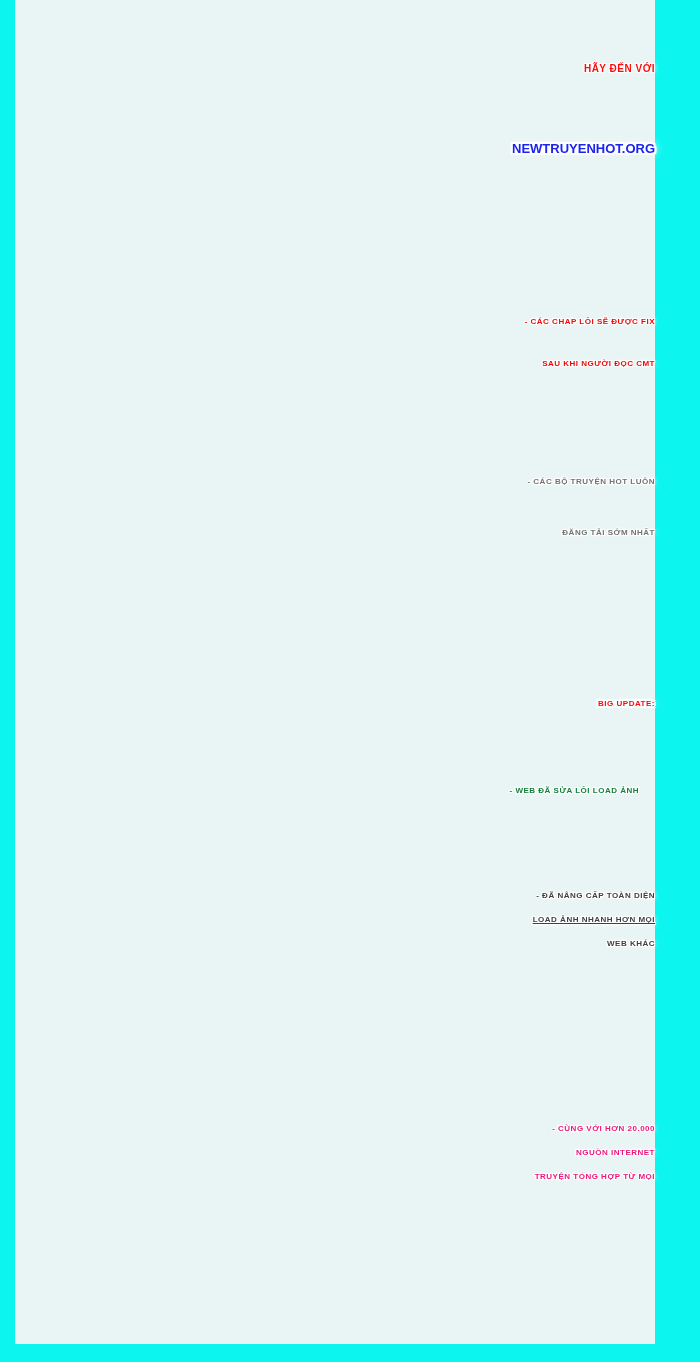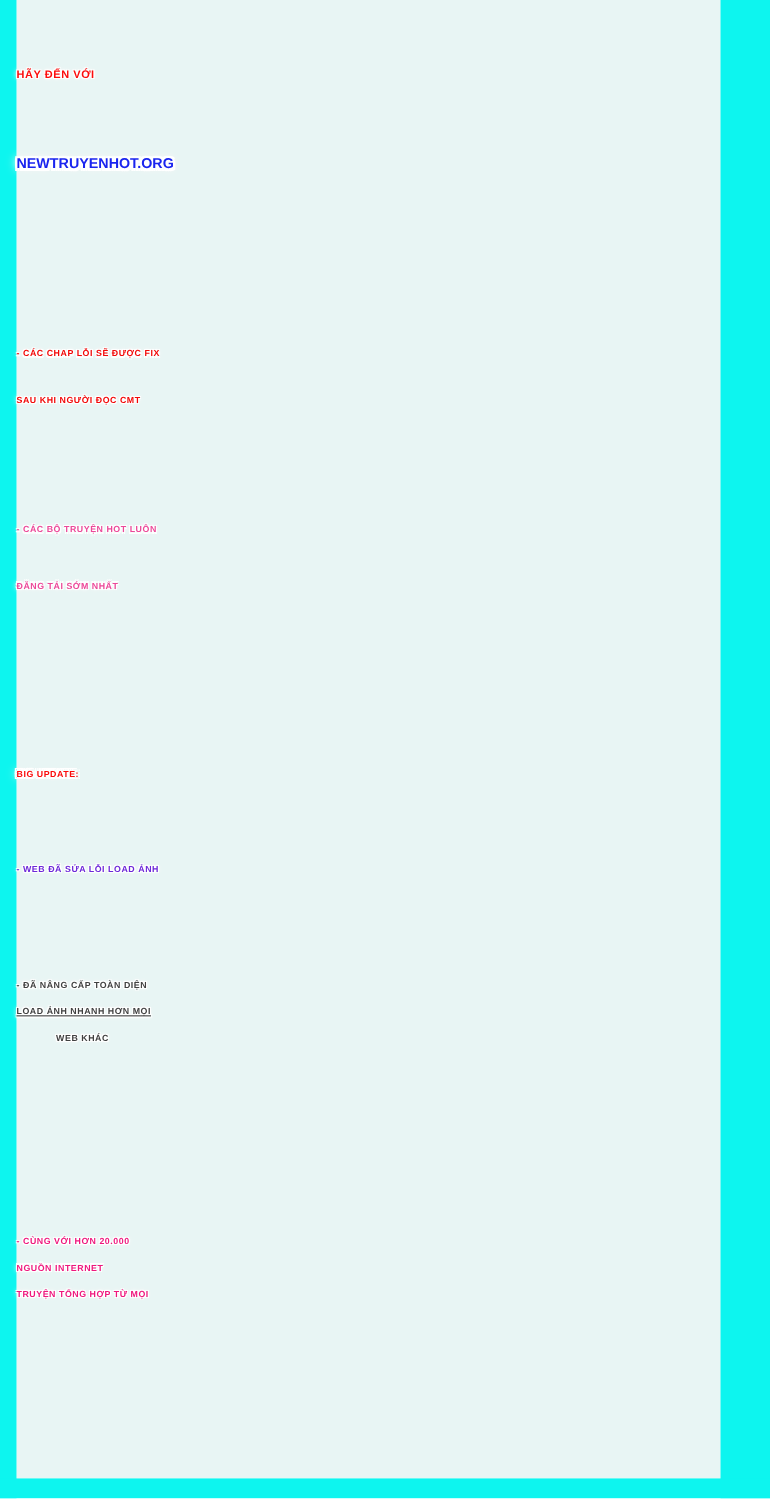--- a/index.html
+++ b/index.html
@@ -59,21 +59,21 @@
   }
 
   .content {
     position: absolute;
     left: 15px;
     top: 0;
     width: 640px;
     height: 962px;
     box-sizing: border-box;
     padding: 0 6px;
-    text-align: left;
+    text-align: right;
   }
 
   .line {
     font-family: "Liberation Sans", sans-serif;
     font-weight: bold;
     text-transform: uppercase;
     letter-spacing: 0.5px;
     white-space: nowrap;
     line-height: 1.0;
   }
@@ -91,24 +91,24 @@
       2px -2px 0 #ffffff, -2px 2px 0 #ffffff,
       0 2px 0 #ffffff, 0 -2px 0 #ffffff,
       2px 0 0 #ffffff, -2px 0 0 #ffffff;
   }
 
   
   .t-hayden    { position:absolute; left:0; right:0; top: 64px;   font-size: 50px; color:#fc0d0d; }
   .t-domain    { position:absolute; left:0; right:0; top: 142px;  font-size: 53px; color:#1a25ef; letter-spacing: 0px;}
 
   .blk-red     { position:absolute; left:0; right:0; top: 318px;  font-size: 40px; color:#f20808; }
-  .blk-navy1   { position:absolute; left:0; right:0; top: 478px;  font-size: 40px; color:#ec4899; }
+  .blk-navy1   { position:absolute; left:0; right:0; top: 478px;  font-size: 40px; color:#737373; }
 
   .t-bigupdate { position:absolute; left:0; right:0; top: 700px;  font-size: 45px; color:#fb0a0a; }
-  .t-green     { position:absolute; left:0; right:4px; top: 787px;  font-size: 39px; color:#6d28d9; }
+  .t-green     { position:absolute; left:0; right:16px; top: 787px;  font-size: 39px; color:#15803d; }
 
   .blk-navy2   { position:absolute; left:0; right:0; top: 892px;  font-size: 40px; color:#404040; }
   .blk-pink    { position:absolute; left:0; right:0; top: 1125px; font-size: 40px; color:#ef177d; }
 
   .blk-red .line,
   .blk-navy1 .line,
   .blk-navy2 .line,
   .blk-pink .line { margin-bottom: 16px; }
 </style>
 </head>

